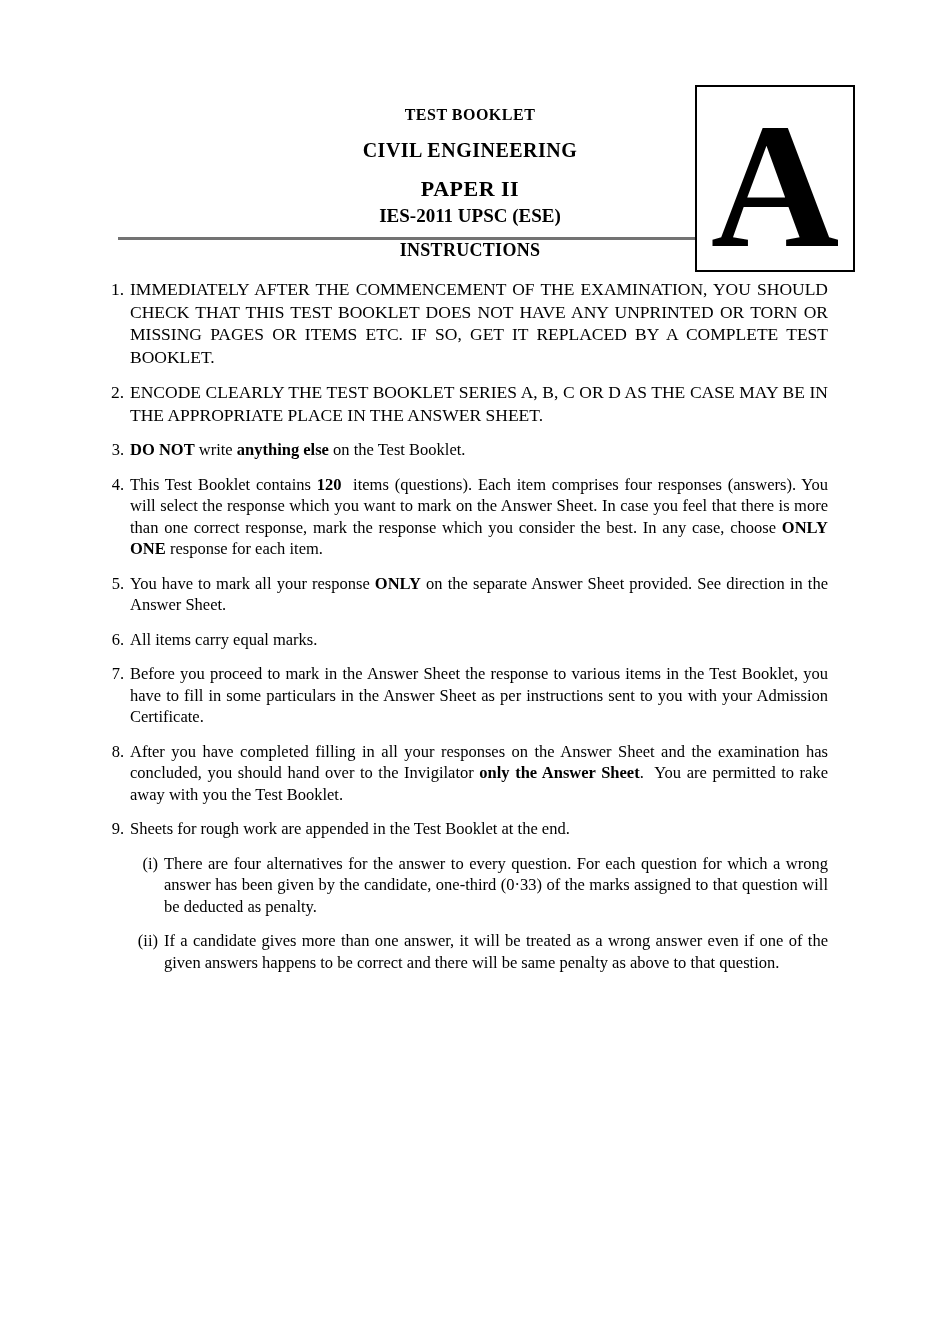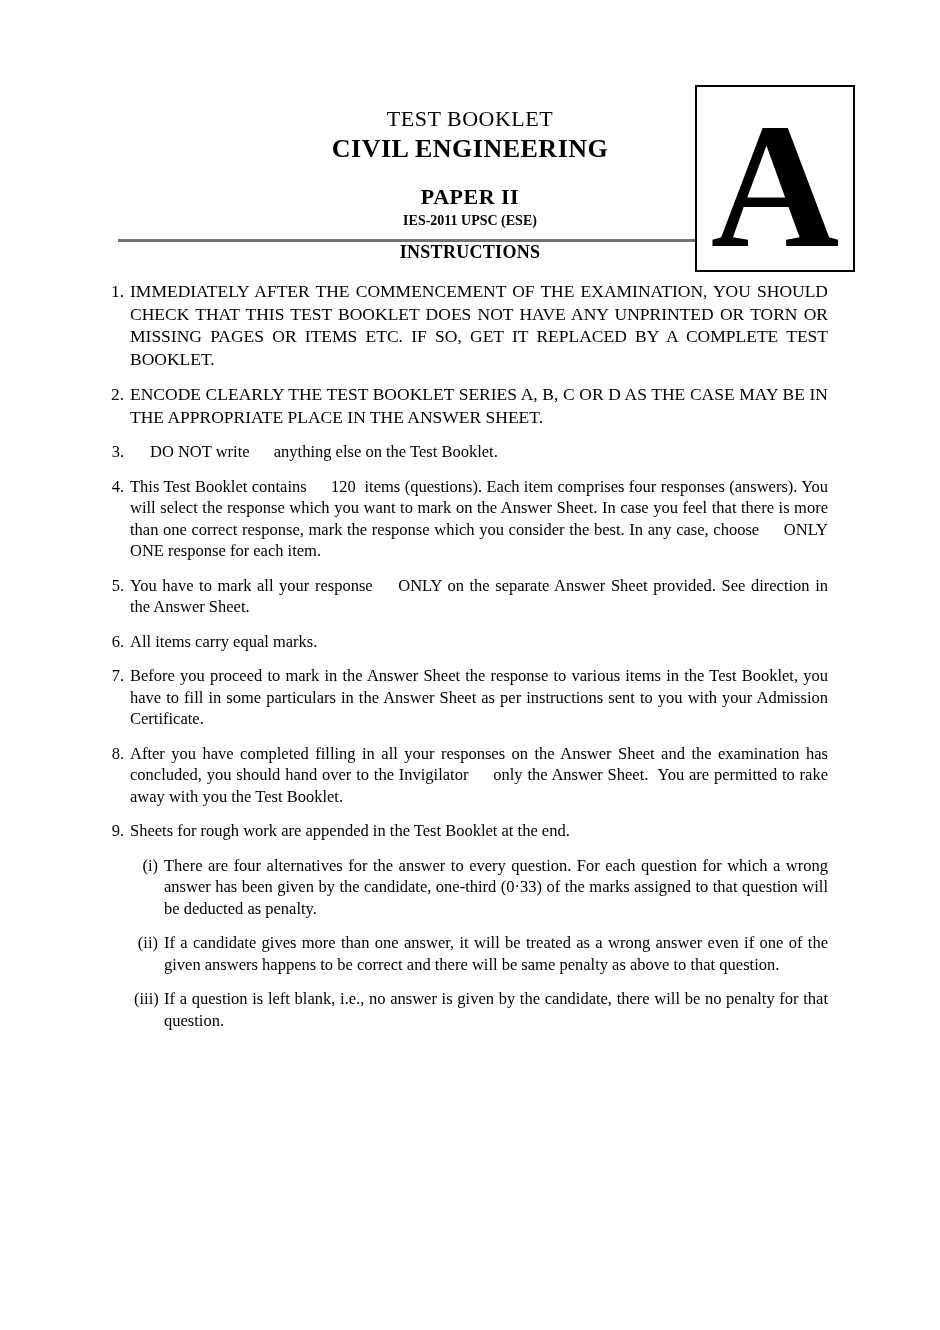--- a/index.html
+++ b/index.html
@@ -15,38 +15,38 @@
     color: #000000;
     font-family: "Liberation Serif", "DejaVu Serif", serif;
     overflow: hidden;
     margin: 0 auto;
   }
   .header {
     padding-top: 106px;
     text-align: center;
   }
   .title-1 {
-    font-size: 22px;
-    font-weight: normal;
+    font-size: 16px;
+    font-weight: bold;
     letter-spacing: 0.5px;
   }
   .title-2 {
-    font-size: 26px;
+    font-size: 20px;
     font-weight: bold;
     letter-spacing: 0.5px;
-    margin-top: 2px;
+    margin-top: 15px;
   }
   .title-3 {
     font-size: 22px;
     font-weight: bold;
     letter-spacing: 0.5px;
-    margin-top: 20px;
+    margin-top: 14px;
   }
   .title-4 {
-    font-size: 14px;
+    font-size: 19px;
     font-weight: bold;
     margin-top: 3px;
   }
   .series-box {
     position: absolute;
     top: 85px;
     left: 695px;
     width: 156px;
     height: 183px;
     border: 2px solid #000000;
@@ -90,22 +90,21 @@
     left: 0;
     top: 0;
     width: 20px;
     text-align: right;
     white-space: nowrap;
   }
   .item .text {
     white-space: pre-wrap;
   }
   .item .text .b {
-    font-weight: normal;
-    margin-left: 20px;
+    font-weight: bold;
   }
   .item.caps {
     font-size: 17.5px;
     line-height: 22.5px;
   }
   .item.sub {
     margin-left: 30px;
     padding-left: 30px;
   }
   .item.sub .marker {
@@ -137,16 +136,15 @@
       <div class="item main caps"><span class="marker">2.</span><span class="text"><span>ENCODE CLEARLY THE TEST BOOKLET SERIES A, B, C OR D AS THE CASE MAY BE IN THE APPROPRIATE PLACE IN THE ANSWER SHEET.</span></span></div>
       <div class="item main"><span class="marker">3.</span><span class="text"><span class="b">DO NOT</span><span> write </span><span class="b">anything else</span><span> on the Test Booklet.</span></span></div>
       <div class="item main"><span class="marker">4.</span><span class="text"><span>This Test Booklet contains </span><span class="b">120</span><span>  items (questions). Each item comprises four responses (answers). You will select the response which you want to mark on the Answer Sheet. In case you feel that there is more than one correct response, mark the response which you consider the best. In any case, choose </span><span class="b">ONLY ONE</span><span> response for each item.</span></span></div>
       <div class="item main"><span class="marker">5.</span><span class="text"><span>You have to mark all your response </span><span class="b">ONLY</span><span> on the separate Answer Sheet provided. See direction in the Answer Sheet.</span></span></div>
       <div class="item main"><span class="marker">6.</span><span class="text"><span>All items carry equal marks.</span></span></div>
       <div class="item main"><span class="marker">7.</span><span class="text"><span>Before you proceed to mark in the Answer Sheet the response to various items in the Test Booklet, you have to fill in some particulars in the Answer Sheet as per instructions sent to you with your Admission Certificate.</span></span></div>
       <div class="item main"><span class="marker">8.</span><span class="text"><span>After you have completed filling in all your responses on the Answer Sheet and the examination has concluded, you should hand over to the Invigilator </span><span class="b">only the Answer Sheet</span><span>.  You are permitted to rake away with you the Test Booklet.</span></span></div>
       <div class="item main"><span class="marker">9.</span><span class="text"><span>Sheets for rough work are appended in the Test Booklet at the end.</span></span></div>
       <div class="item sub"><span class="marker">(i)</span><span class="text"><span>There are four alternatives for the answer to every question. For each question for which a wrong answer has been given by the candidate, one-third (0·33) of the marks assigned to that question will be deducted as penalty.</span></span></div>
       <div class="item sub"><span class="marker">(ii)</span><span class="text"><span>If a candidate gives more than one answer, it will be treated as a wrong answer even if one of the given answers happens to be correct and there will be same penalty as above to that question.</span></span></div>
-      <div class="item sub"><span class="marker">(iii)</span><span class="text"><span>If a question is left blank, i.e., no answer is given by the candidate, there will be no penalty for that question.</span></span></div>
     </div>
 
 </div>
 
 </body></html>

